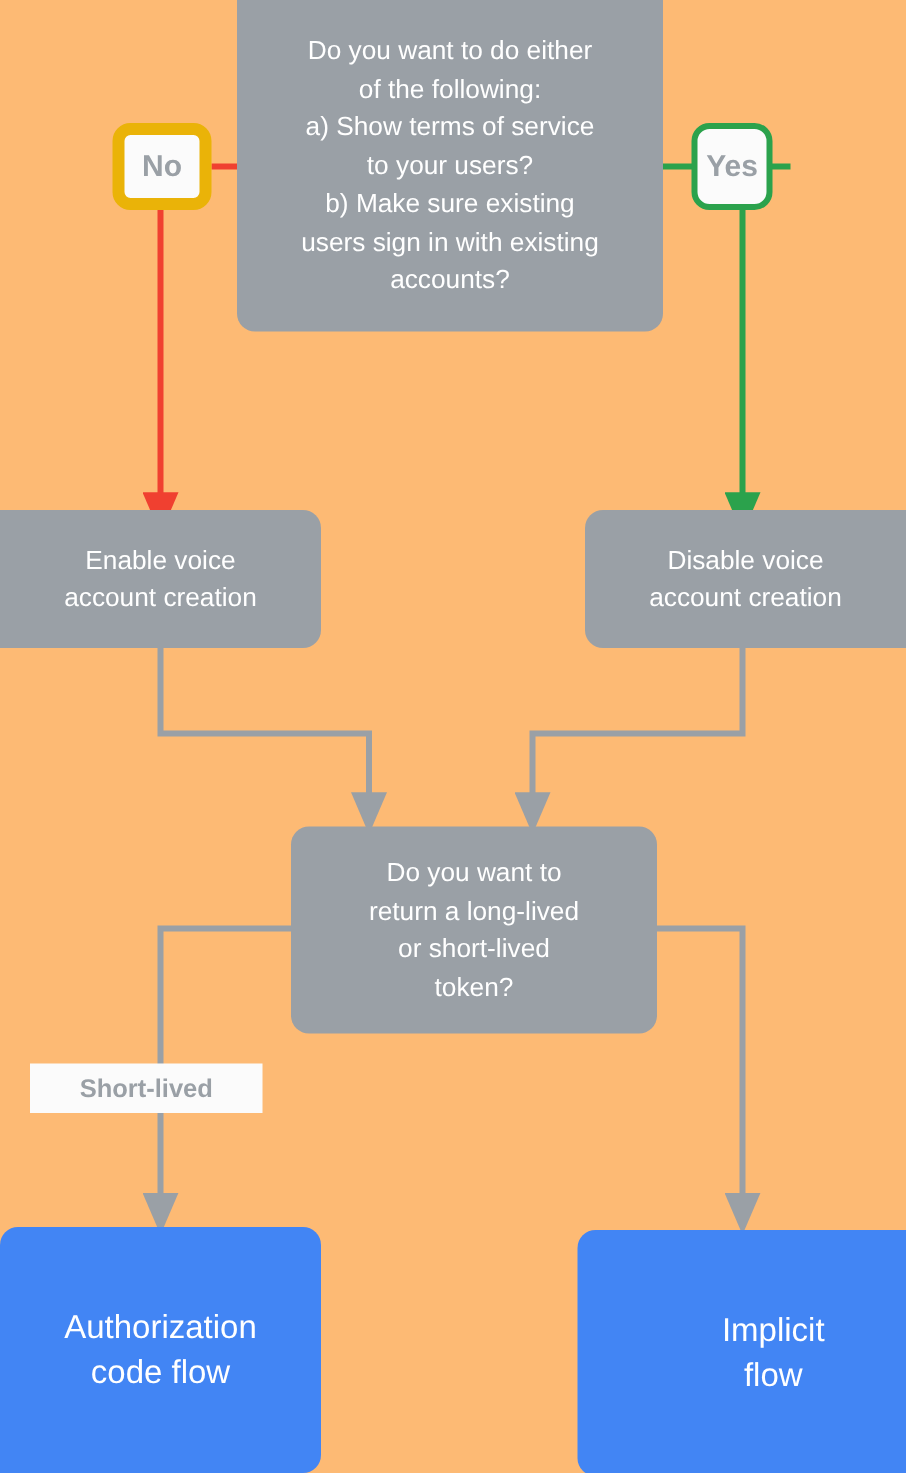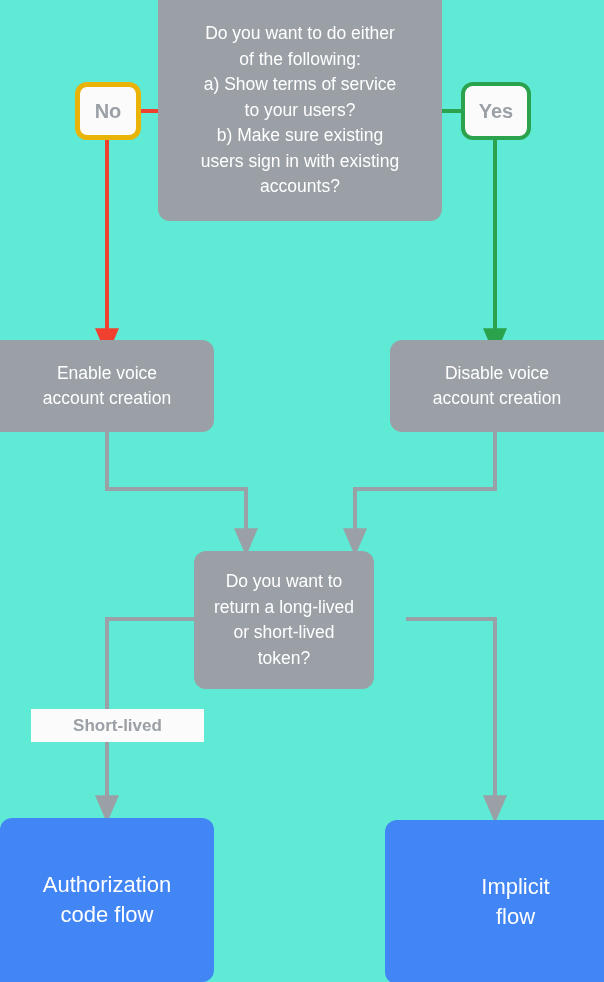--- a/index.html
+++ b/index.html
@@ -4,21 +4,21 @@
 <style>
   html, body {
     margin: 0;
     padding: 0;
     background: #000000;
   }
   #stage {
     position: relative;
     width: 604px;
     height: 982px;
-    background: #5eead4;
+    background: #fdba74;
     overflow: hidden;
     font-family: "Liberation Sans", sans-serif;
   }
   #wires {
     position: absolute;
     left: 0;
     top: 0;
     width: 604px;
     height: 982px;
     pointer-events: none;
@@ -41,43 +41,43 @@
     font-size: 17.5px;
     line-height: 25.5px;
     font-weight: 400;
     z-index: 3;
   }
   .gray .txt { padding: 0 12px; white-space: pre-line; }
 
   #q1 { left: 158px; top: 0px;   width: 284px; height: 221px; border-radius: 0 0 12px 12px; }
   #enable  { left: 0px;   top: 340px; width: 214px; height: 92px; border-radius: 0 12px 12px 0; align-items: center; }
   #disable { left: 390px; top: 340px; width: 214px; height: 92px; border-radius: 12px 0 0 12px; }
-  #q2 { left: 194px; top: 551px; width: 180px; height: 138px; }
+  #q2 { left: 194px; top: 551px; width: 244px; height: 138px; }
 
   
   .pill {
     background: #fbfbfb;
     border-radius: 12px;
     font-size: 20px;
     font-weight: 700;
     color: #9aa0a6;
     z-index: 5;
   }
-  #no  { left: 75px;  top: 82px; width: 66px; height: 58px; border: 5px solid #eab308; }
-  #yes { left: 461px; top: 82px; width: 70px; height: 58px; border: 4px solid #2ba24c; }
+  #no  { left: 75px;  top: 82px; width: 66px; height: 58px; border: 8px solid #eab308; }
+  #yes { left: 461px; top: 82px; width: 54px; height: 58px; border: 4px solid #2ba24c; }
 
   
   .edge-label {
     background: #fbfbfb;
     color: #9aa0a6;
     font-size: 17px;
     font-weight: 700;
     z-index: 4;
   }
-  #lbl-short { left: 20px;  top: 709px; width: 173px; height: 33px; margin-left: 11px; }
+  #lbl-short { left: 20px;  top: 709px; width: 155px; height: 33px; }
   #lbl-long  { left: 409px; top: 709px; width: 173px; height: 33px; }
 
   
   .blue {
     background: #4285f4;
     color: #ffffff;
     font-size: 22px;
     line-height: 30px;
     font-weight: 400;
     border-radius: 12px;

